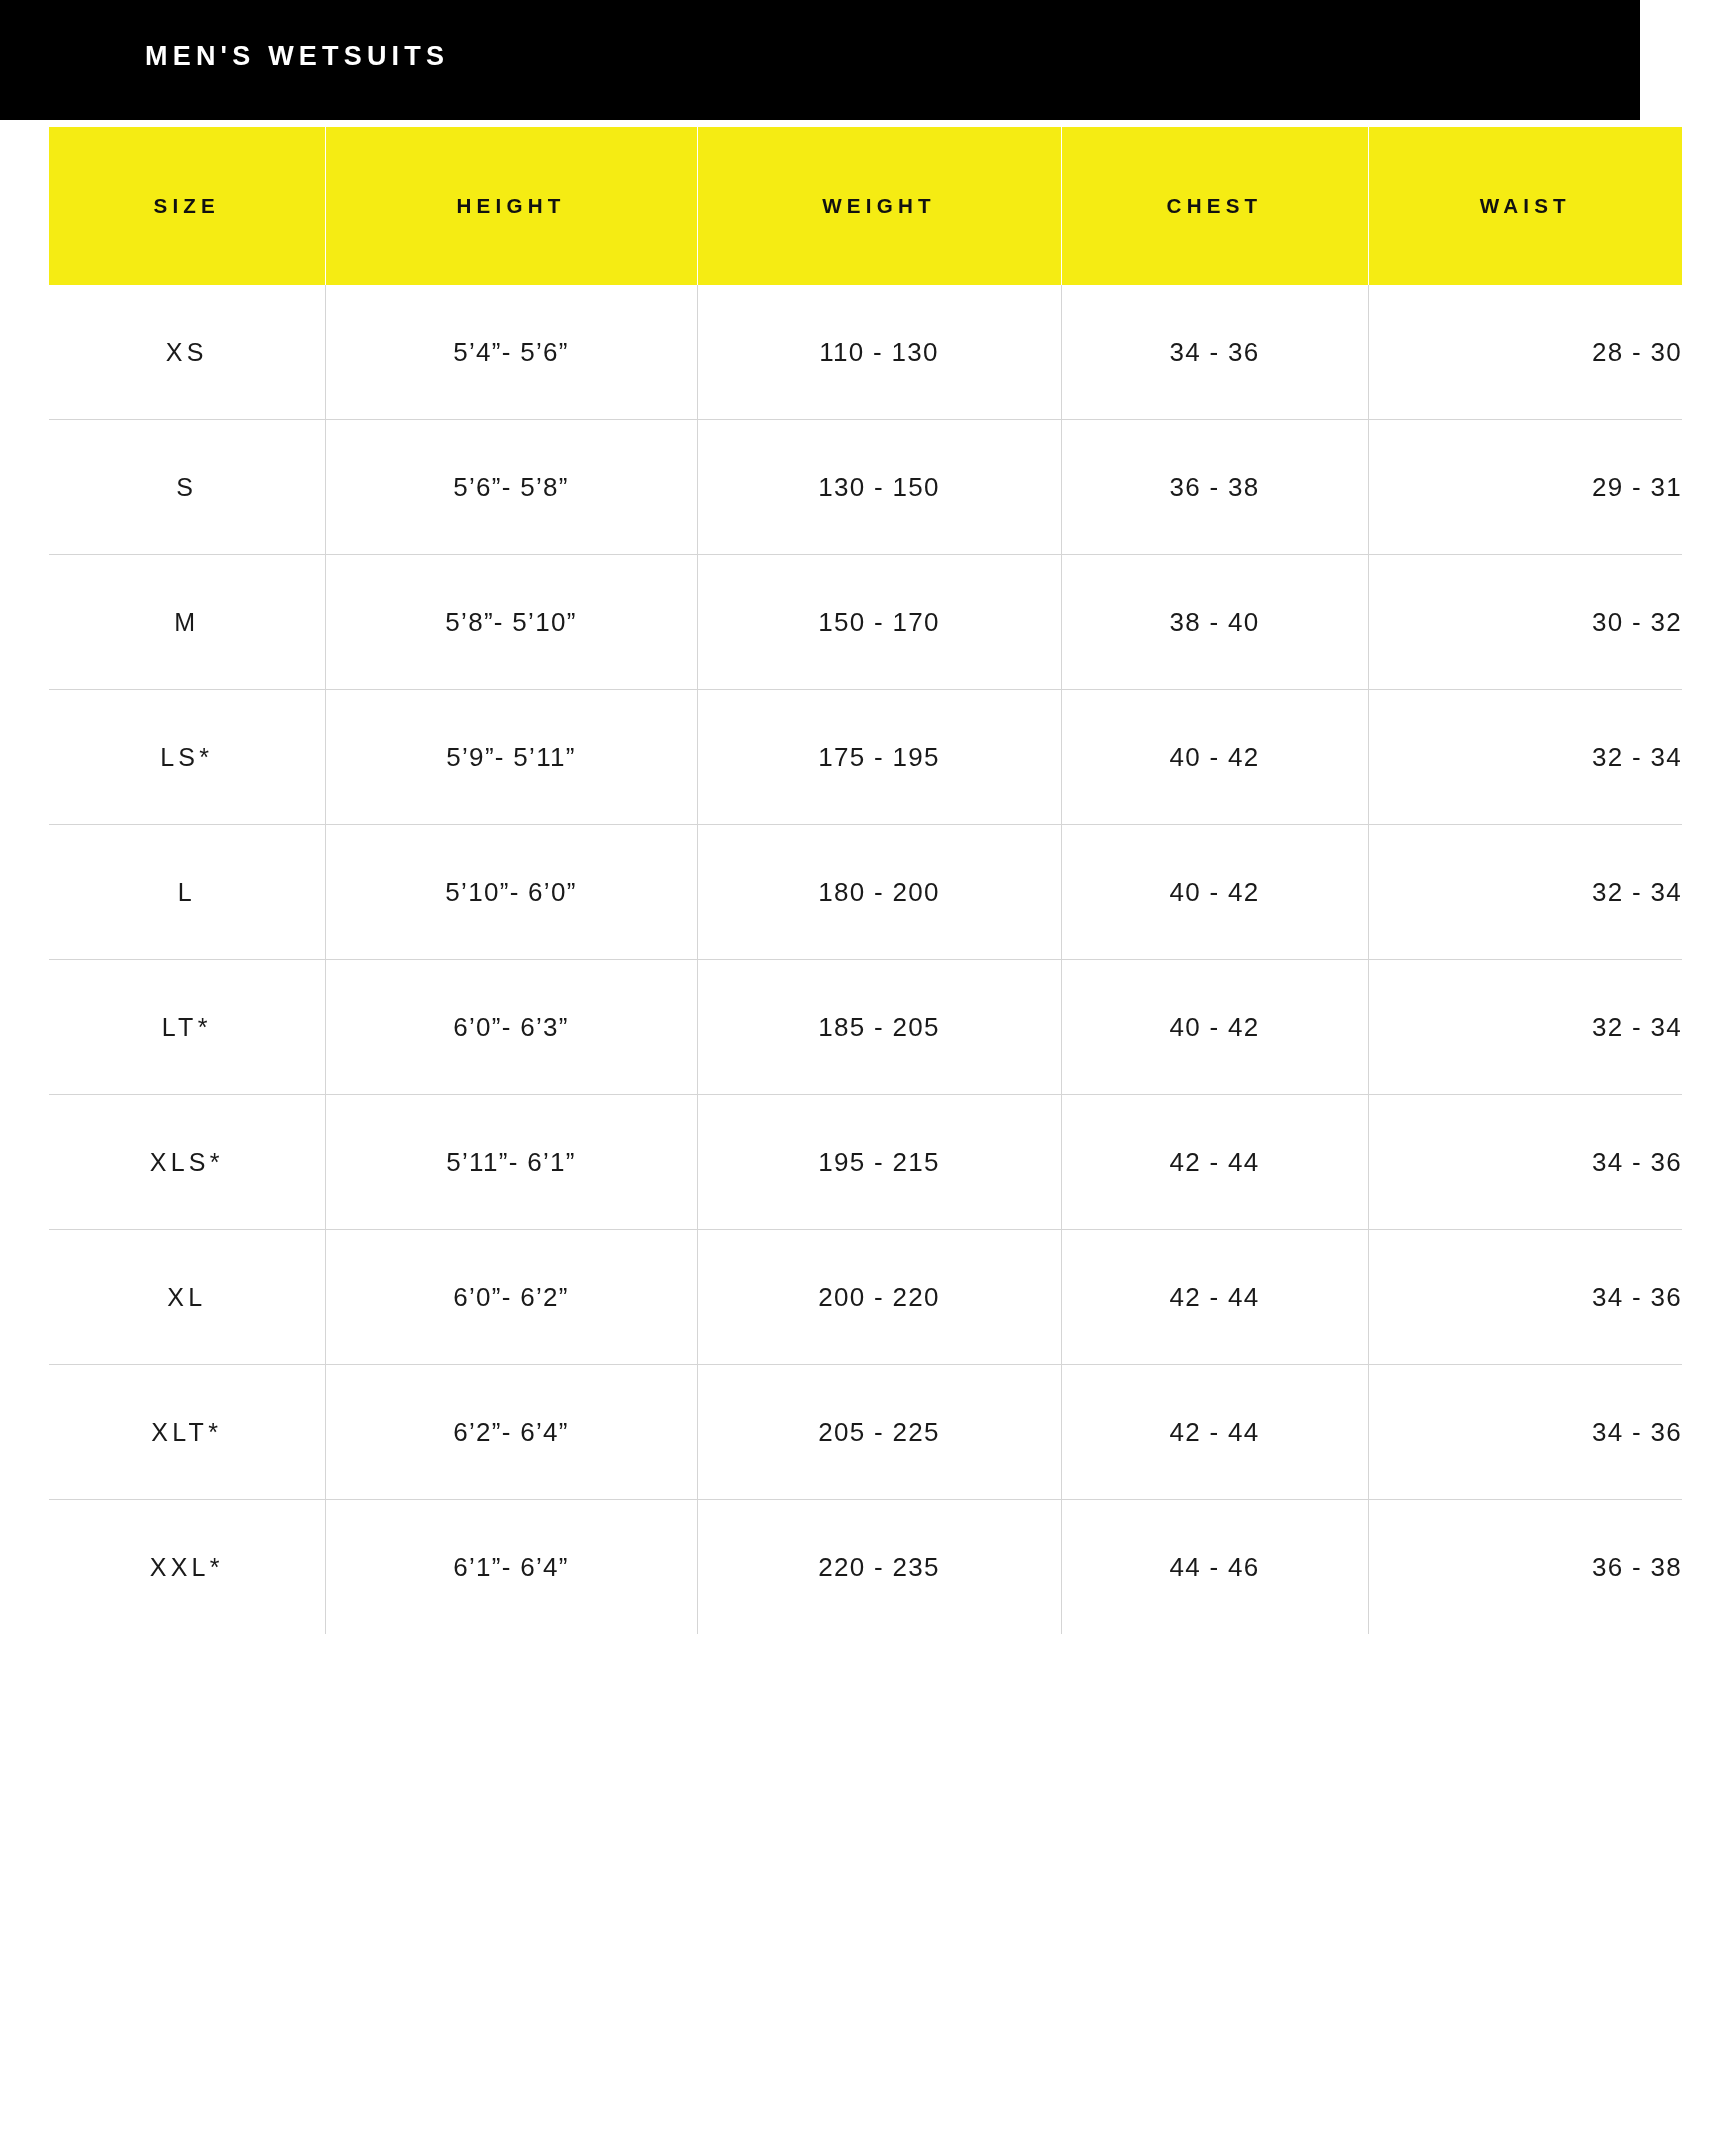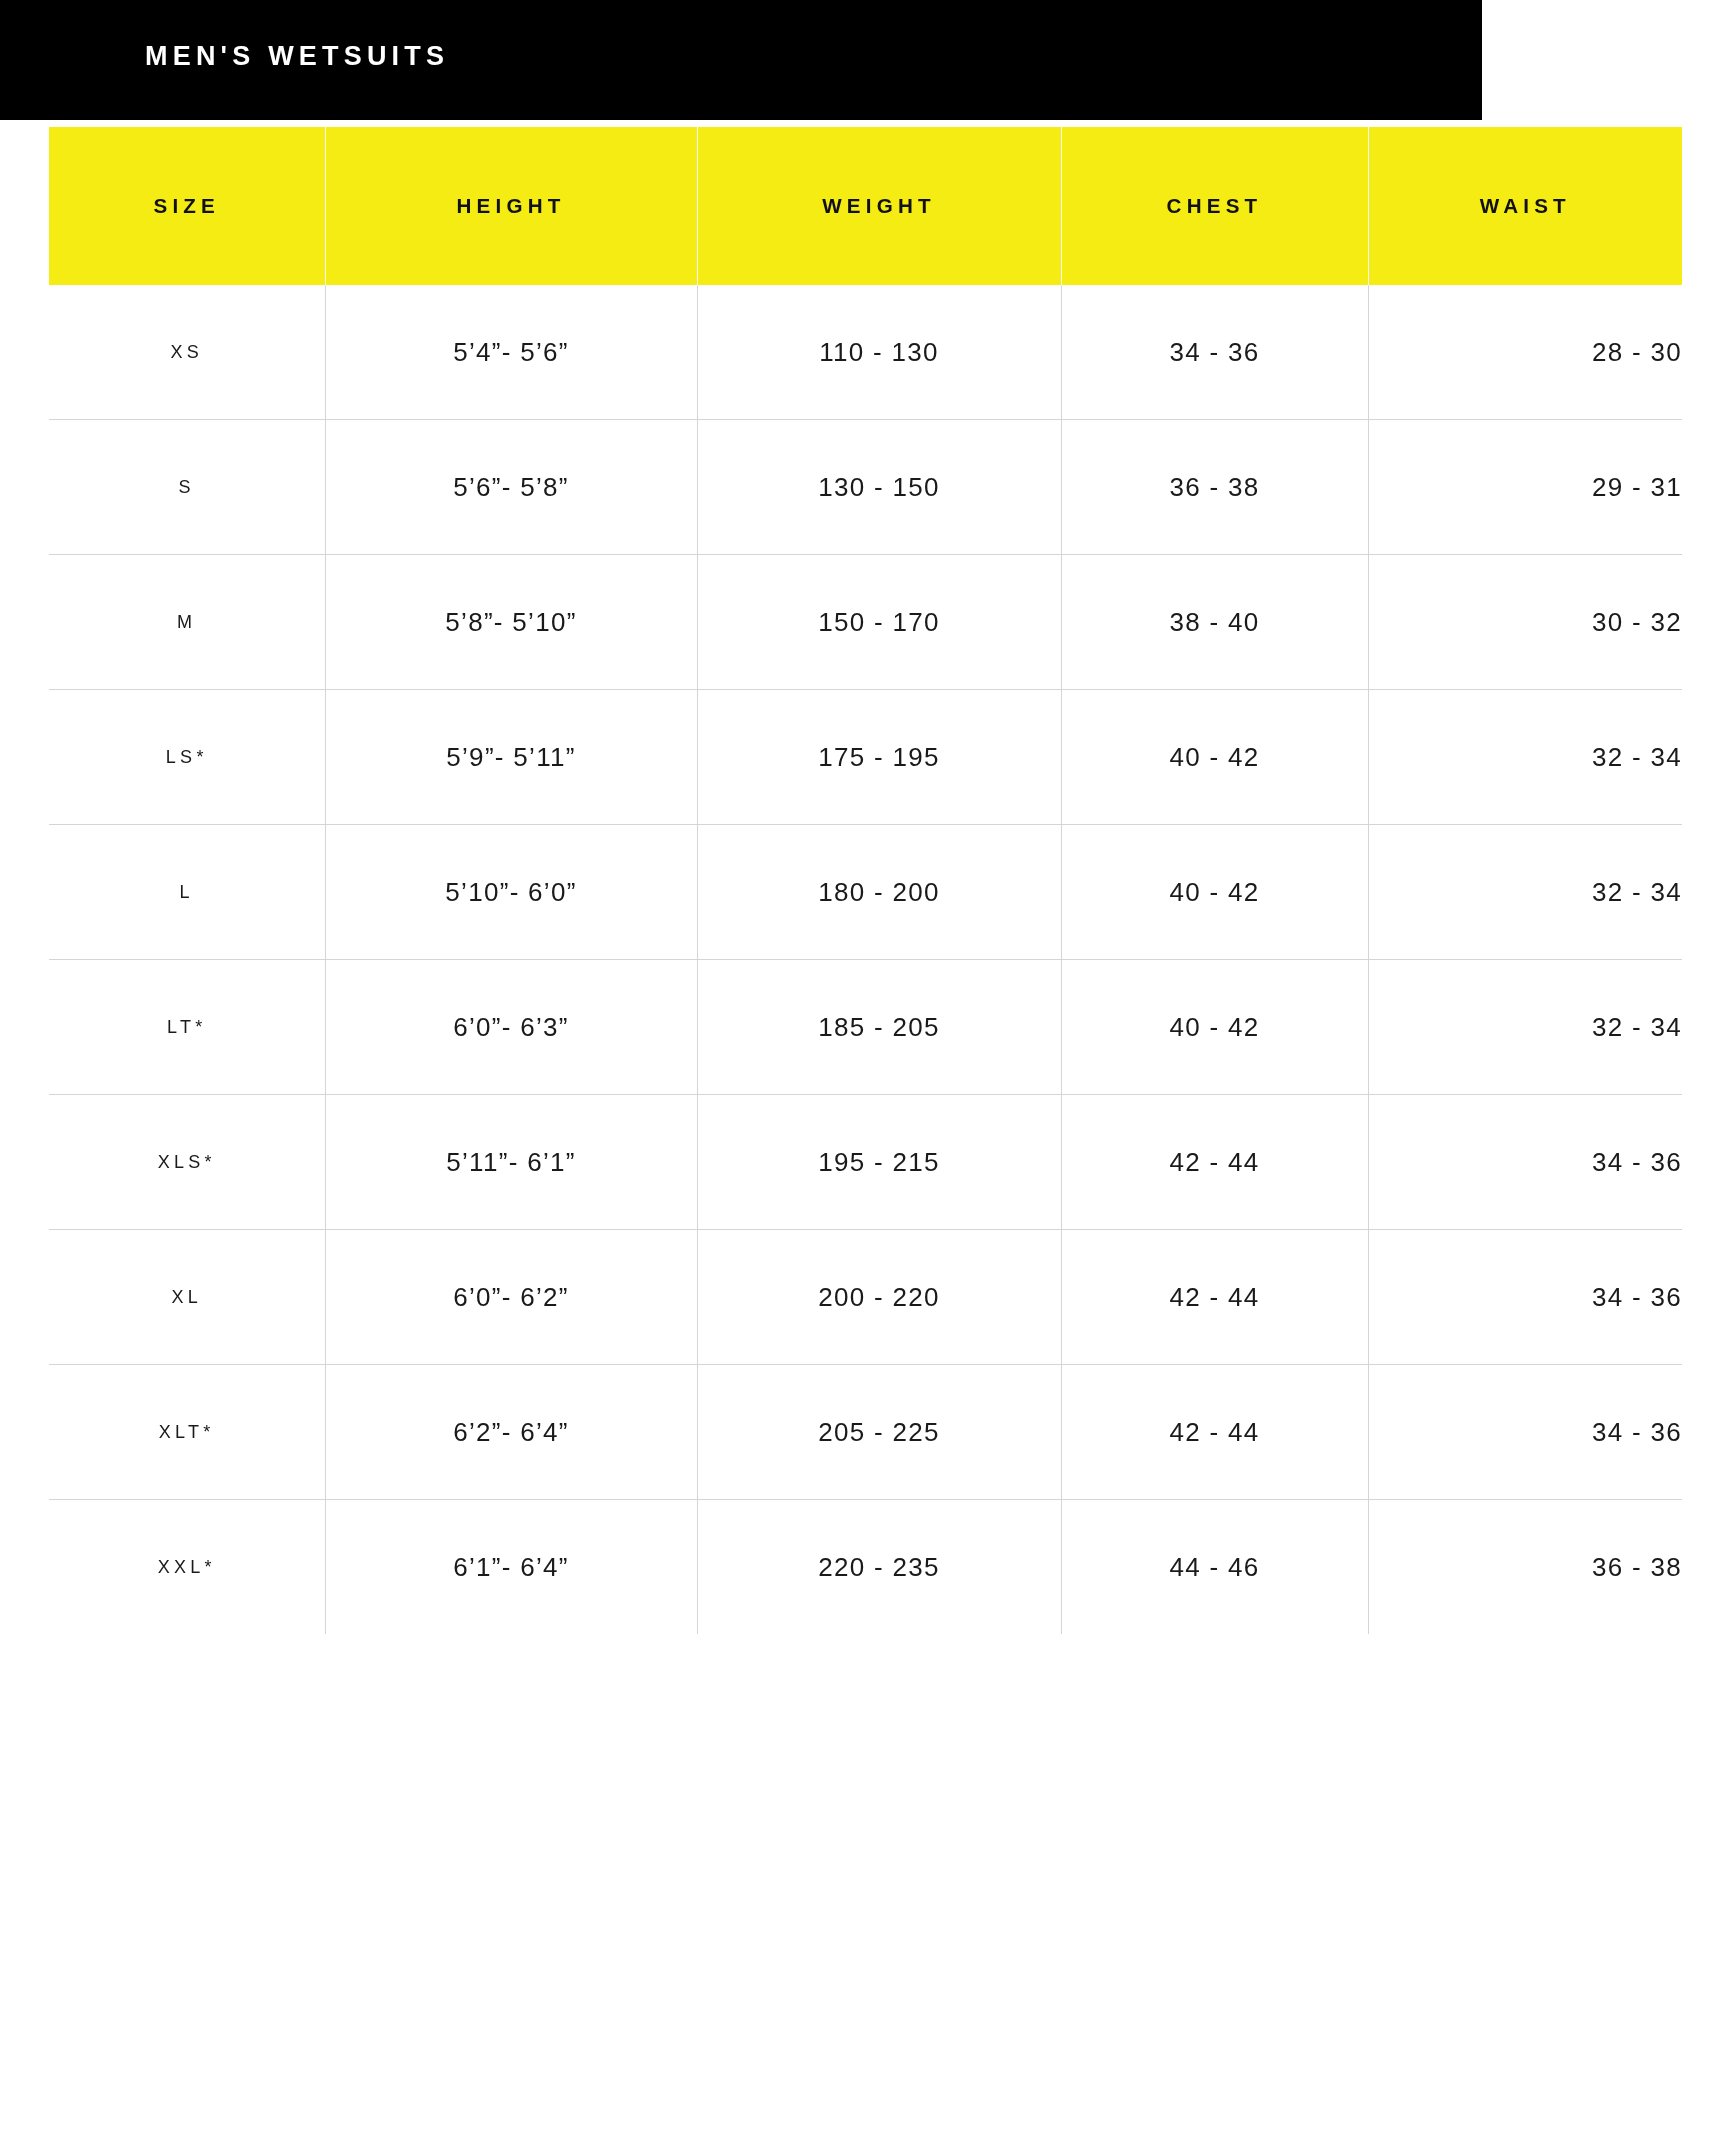--- a/index.html
+++ b/index.html
@@ -20,21 +20,21 @@
     width: 1721px;
     height: 2151px;
     background: #ffffff;
   }
 
   
   .title-bar {
     position: absolute;
     left: 0;
     top: 0;
-    width: 1482px;
+    width: 1640px;
     height: 120px;
     background: #000000;
   }
   .title-bar .title-text {
     position: absolute;
     left: 145px;
     top: 41px;
     font-size: 27px;
     font-weight: bold;
     letter-spacing: 5.2px;
@@ -84,21 +84,21 @@
     border-bottom: 0.9px solid #d5d5d5;
     border-right: 0.9px solid #d5d5d5;
     padding: 0;
   }
   .size-table tbody td:last-child { border-right: none; text-align: right; }
   .size-table tbody tr:last-child td { border-bottom: none; }
 
   
   .size-table tbody td.size-cell {
     letter-spacing: 4.3px;
-    font-size: 18px;
+    font-size: 25px;
   }
   .size-table tbody td.height-cell,
   .size-table tbody td.weight-cell,
   .size-table tbody td.chest-cell,
   .size-table tbody td.waist-cell {
     letter-spacing: 1.3px;
   }
 </style>
 </head>
 <body>

